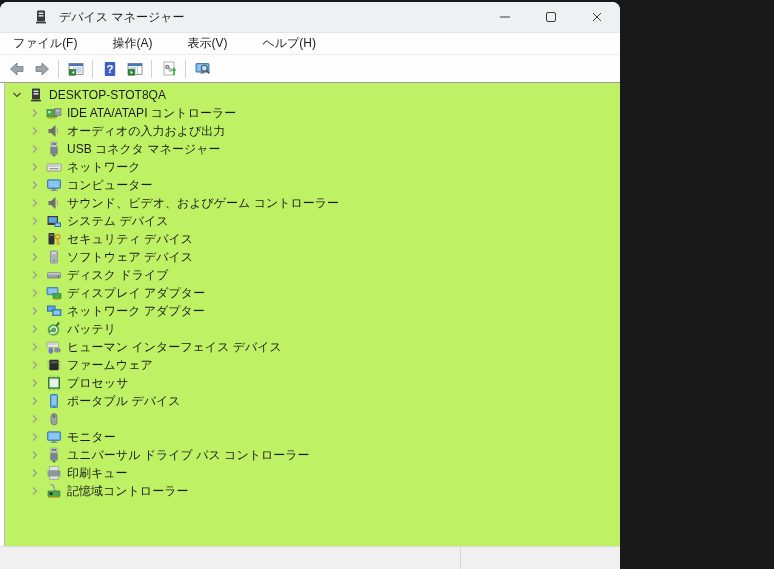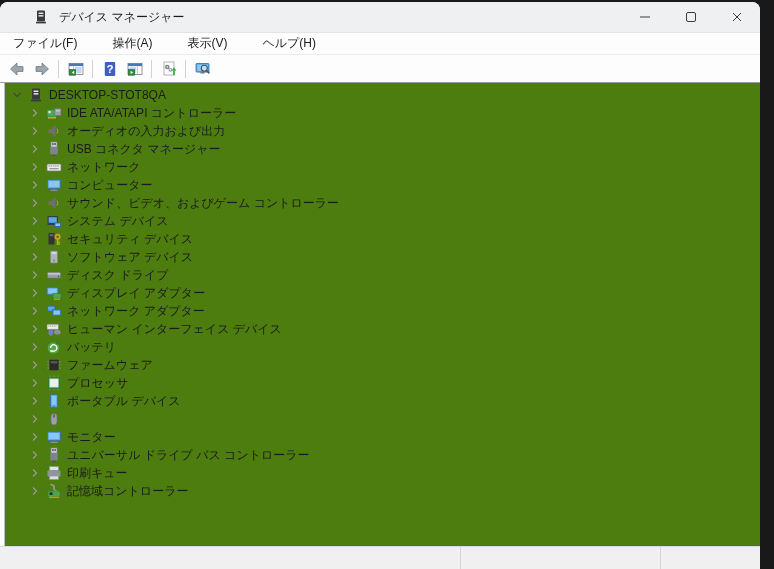--- a/index.html
+++ b/index.html
@@ -5,21 +5,21 @@
   * { box-sizing: border-box; margin: 0; padding: 0; }
   html,body { width:774px; height:569px; overflow:hidden; }
   body {
     background:#191919;
     font-family:"Liberation Sans","DejaVu Sans",sans-serif;
     position:relative;
     -webkit-font-smoothing:antialiased;
   }
   .window {
     position:absolute; top:2px; left:0;
-    width:760px; height:567px;
+    width:620px; height:567px;
     background:#ffffff;
     border-radius:8px 8px 0 0;
     overflow:hidden;
     display:flex; flex-direction:column;
   }
   
   .titlebar {
     height:31px; flex:0 0 31px;
     background:#eff0f1;
     display:flex; align-items:center;
@@ -46,21 +46,21 @@
     background:#fdfdfd;
     display:flex; align-items:center;
     padding-left:4px;
     border-bottom:1px solid #9b9b9b;
   }
   .tool-btn { width:25px; height:23px; display:flex; align-items:center; justify-content:center; border:1px solid transparent; border-radius:2px; }
   .tool-sep { width:1px; height:18px; background:#d2d2d2; margin:0 4px; }
   
   .content {
     flex:1 1 auto;
-    background:#4d7c0f;
+    background:#bef264;
     border-left:1px solid #bdbdbd;
     margin-left:4px;
     overflow:hidden;
     padding-top:3px;
   }
   .tree-row {
     height:18px; display:flex; align-items:center;
     font-size:12px; color:#1b1b1b; white-space:nowrap;
     cursor:default;
   }
@@ -427,20 +427,36 @@
         <span class="lbl">ネットワーク アダプター</span>
       </div>
       <div class="tree-row child">
         <span class="chev">
           <svg width="16" height="16" viewBox="0 0 16 16">
             <polyline points="6,4.5 9.5,8 6,11.5" fill="none" stroke="#9b9b9b" stroke-width="1.2"></polyline>
           </svg>
         </span>
         <span class="t-icon">
           <svg width="16" height="16" viewBox="0 0 16 16">
+            <circle cx="7.5" cy="9" r="5.8" fill="#57a64a"></circle>
+            <path d="M4.5 9 a3.2 3.2 0 1 1 1.2 2.4" stroke="#fff" stroke-width="1.3" fill="none"></path>
+            <polygon points="4.2,11 6.6,11.8 4.6,13.4" fill="#fff"></polygon>
+            <rect x="10.6" y="1" width="2.2" height="4.6" rx="0.6" fill="#2e7d32" transform="rotate(38 11.7 3.3)"></rect>
+          </svg>
+        </span>
+        <span class="lbl">バッテリ</span>
+      </div>
+      <div class="tree-row child">
+        <span class="chev">
+          <svg width="16" height="16" viewBox="0 0 16 16">
+            <polyline points="6,4.5 9.5,8 6,11.5" fill="none" stroke="#9b9b9b" stroke-width="1.2"></polyline>
+          </svg>
+        </span>
+        <span class="t-icon">
+          <svg width="16" height="16" viewBox="0 0 16 16">
             <rect x="1" y="3.2" width="11.5" height="5.2" rx="0.8" fill="#ececec" stroke="#7b7b7b" stroke-width="0.6"></rect>
             <g fill="#9a9a9a">
               <rect x="2.2" y="4.5" width="1.2" height="1"></rect>
               <rect x="4" y="4.5" width="1.2" height="1"></rect>
               <rect x="5.8" y="4.5" width="1.2" height="1"></rect>
               <rect x="7.6" y="4.5" width="1.2" height="1"></rect>
               <rect x="9.4" y="4.5" width="1.2" height="1"></rect>
             </g>
             <ellipse cx="4.8" cy="11.6" rx="2.4" ry="3.1" fill="#6e7ec9"></ellipse>
             <ellipse cx="11.4" cy="11.2" rx="3.3" ry="2.4" fill="#8a9096"></ellipse>
@@ -449,36 +465,20 @@
         <span class="lbl">ヒューマン インターフェイス デバイス</span>
       </div>
       <div class="tree-row child">
         <span class="chev">
           <svg width="16" height="16" viewBox="0 0 16 16">
             <polyline points="6,4.5 9.5,8 6,11.5" fill="none" stroke="#9b9b9b" stroke-width="1.2"></polyline>
           </svg>
         </span>
         <span class="t-icon">
           <svg width="16" height="16" viewBox="0 0 16 16">
-            <circle cx="7.5" cy="9" r="5.8" fill="#57a64a"></circle>
-            <path d="M4.5 9 a3.2 3.2 0 1 1 1.2 2.4" stroke="#fff" stroke-width="1.3" fill="none"></path>
-            <polygon points="4.2,11 6.6,11.8 4.6,13.4" fill="#fff"></polygon>
-            <rect x="10.6" y="1" width="2.2" height="4.6" rx="0.6" fill="#2e7d32" transform="rotate(38 11.7 3.3)"></rect>
-          </svg>
-        </span>
-        <span class="lbl">バッテリ</span>
-      </div>
-      <div class="tree-row child">
-        <span class="chev">
-          <svg width="16" height="16" viewBox="0 0 16 16">
-            <polyline points="6,4.5 9.5,8 6,11.5" fill="none" stroke="#9b9b9b" stroke-width="1.2"></polyline>
-          </svg>
-        </span>
-        <span class="t-icon">
-          <svg width="16" height="16" viewBox="0 0 16 16">
             <g stroke="#8a9096" stroke-width="0.9">
               <line x1="1.3" y1="5" x2="3.4" y2="5"></line>
               <line x1="1.3" y1="8" x2="3.4" y2="8"></line>
               <line x1="1.3" y1="11" x2="3.4" y2="11"></line>
               <line x1="12.6" y1="5" x2="14.7" y2="5"></line>
               <line x1="12.6" y1="8" x2="14.7" y2="8"></line>
               <line x1="12.6" y1="11" x2="14.7" y2="11"></line>
             </g>
             <rect x="3.4" y="2.8" width="9.2" height="10.4" rx="0.8" fill="#2b2b2b"></rect>
             <rect x="4.8" y="4.2" width="6.4" height="2.2" fill="#5a5a5a"></rect>

